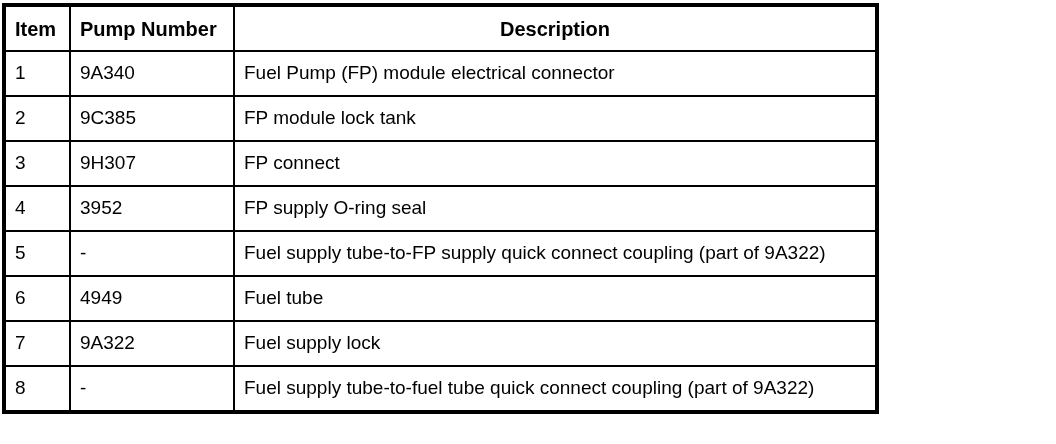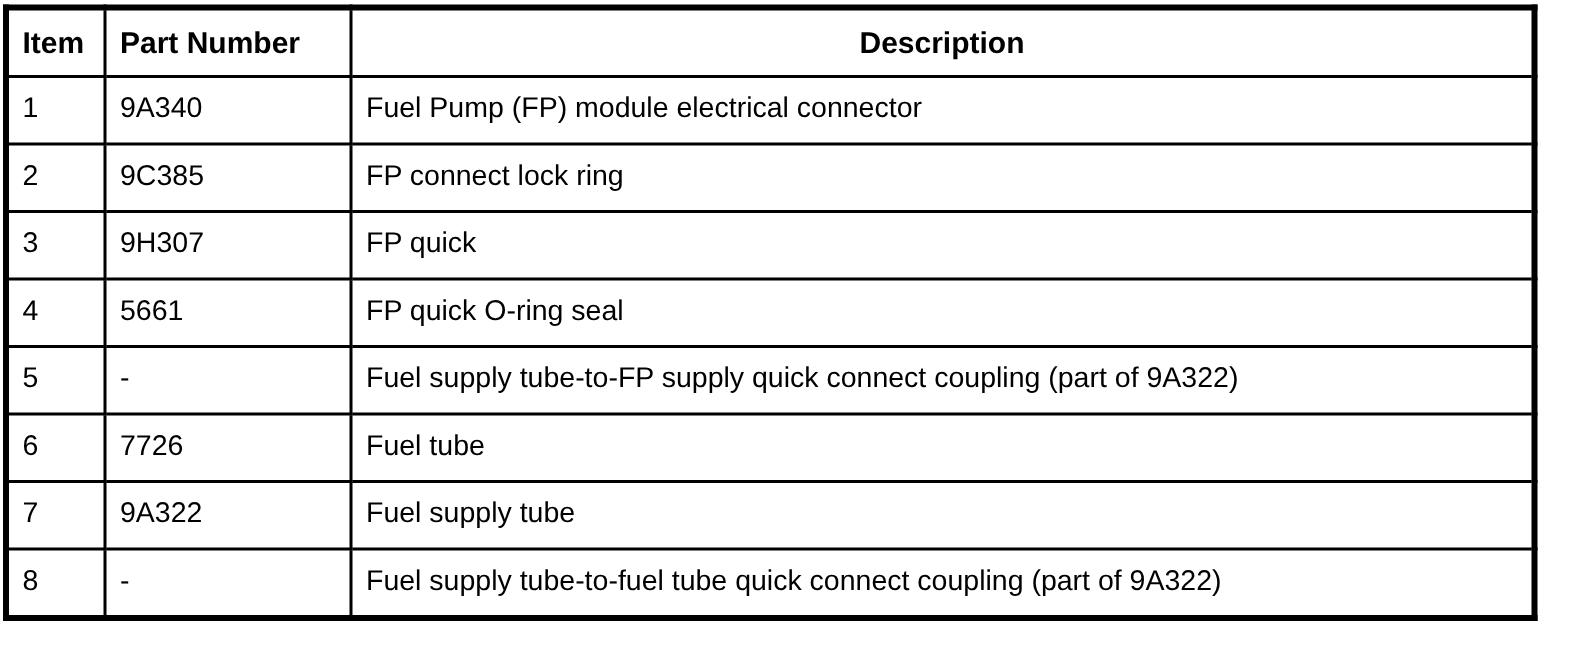--- a/index.html
+++ b/index.html
@@ -13,21 +13,21 @@
   }
   .page {
     width: 1056px;
     height: 444px;
     background: #ffffff;
     box-sizing: border-box;
     padding: 3px 0 0 2px;
   }
   table.parts-table {
     border-collapse: collapse;
-    width: 1023px;
+    width: 877px;
     table-layout: fixed;
     background: #ffffff;
   }
   table.parts-table,
   table.parts-table th,
   table.parts-table td {
     border: 2px solid #000000;
   }
   table.parts-table {
     border-width: 4px;
@@ -61,59 +61,59 @@
 <div class="page">
   <table class="parts-table">
     <colgroup>
       <col class="col-item">
       <col class="col-part-number">
       <col class="col-description">
     </colgroup>
     <thead>
       <tr>
         <th class="col-item">Item</th>
-        <th class="col-part-number">Part Number</th>
+        <th class="col-part-number">Pump Number</th>
         <th class="col-description">Description</th>
       </tr>
     </thead>
     <tbody>
       <tr>
         <td>1</td>
         <td>9A340</td>
         <td>Fuel Pump (FP) module electrical connector</td>
       </tr>
       <tr>
         <td>2</td>
         <td>9C385</td>
-        <td>FP connect lock ring</td>
+        <td>FP module lock tank</td>
       </tr>
       <tr>
         <td>3</td>
         <td>9H307</td>
-        <td>FP quick</td>
+        <td>FP connect</td>
       </tr>
       <tr>
         <td>4</td>
-        <td>5661</td>
-        <td>FP quick O-ring seal</td>
+        <td>3952</td>
+        <td>FP supply O-ring seal</td>
       </tr>
       <tr>
         <td>5</td>
         <td>-</td>
         <td>Fuel supply tube-to-FP supply quick connect coupling (part of 9A322)</td>
       </tr>
       <tr>
         <td>6</td>
-        <td>7726</td>
+        <td>4949</td>
         <td>Fuel tube</td>
       </tr>
       <tr>
         <td>7</td>
         <td>9A322</td>
-        <td>Fuel supply tube</td>
+        <td>Fuel supply lock</td>
       </tr>
       <tr>
         <td>8</td>
         <td>-</td>
         <td>Fuel supply tube-to-fuel tube quick connect coupling (part of 9A322)</td>
       </tr>
     </tbody>
   </table>
 </div>
 

